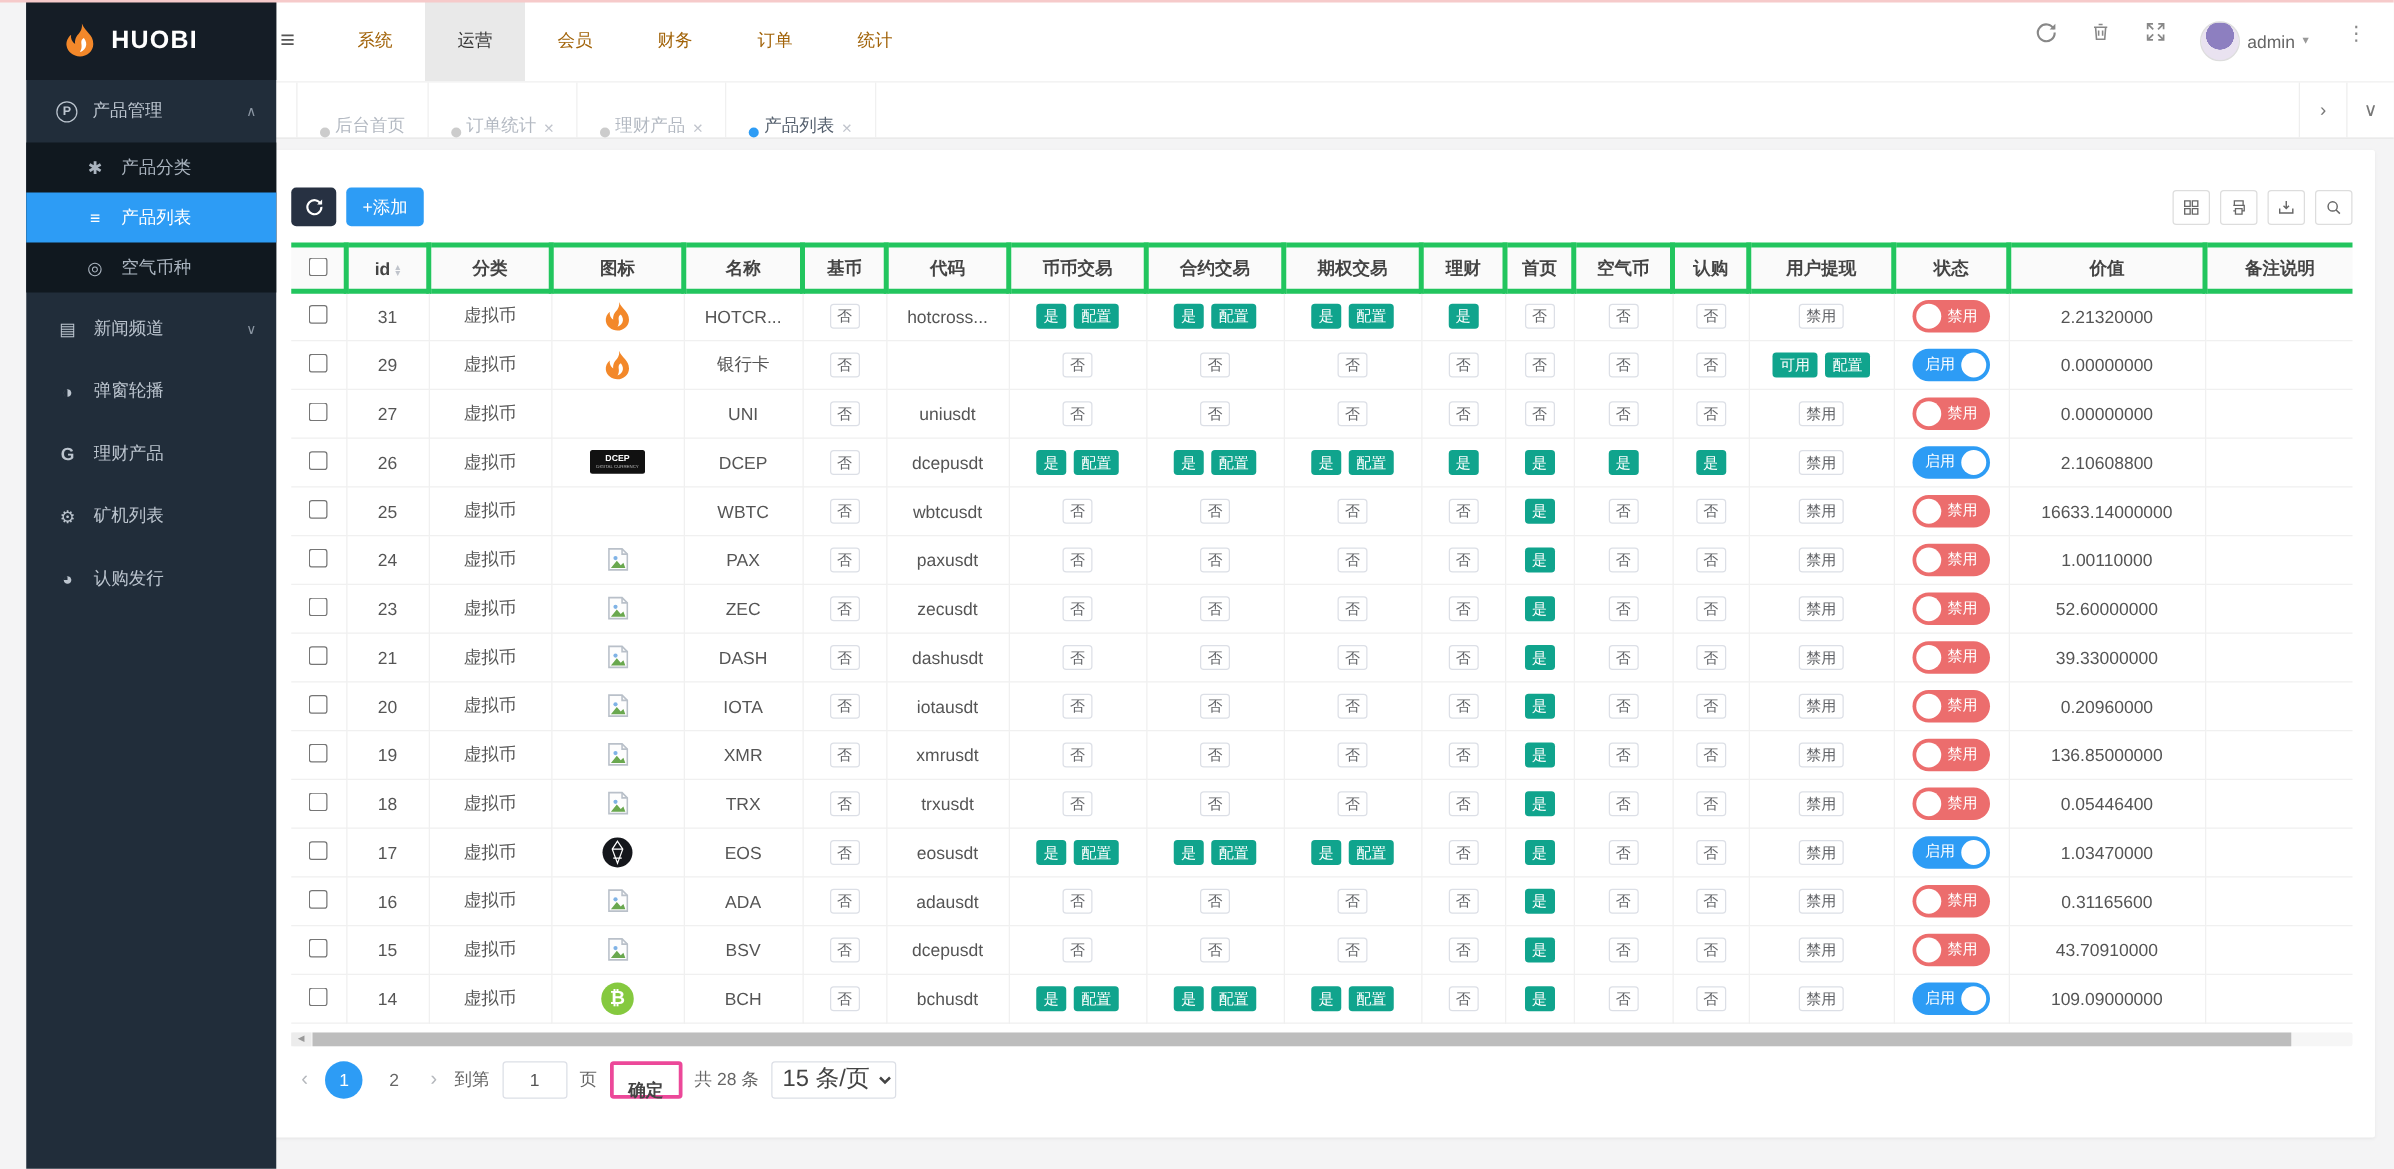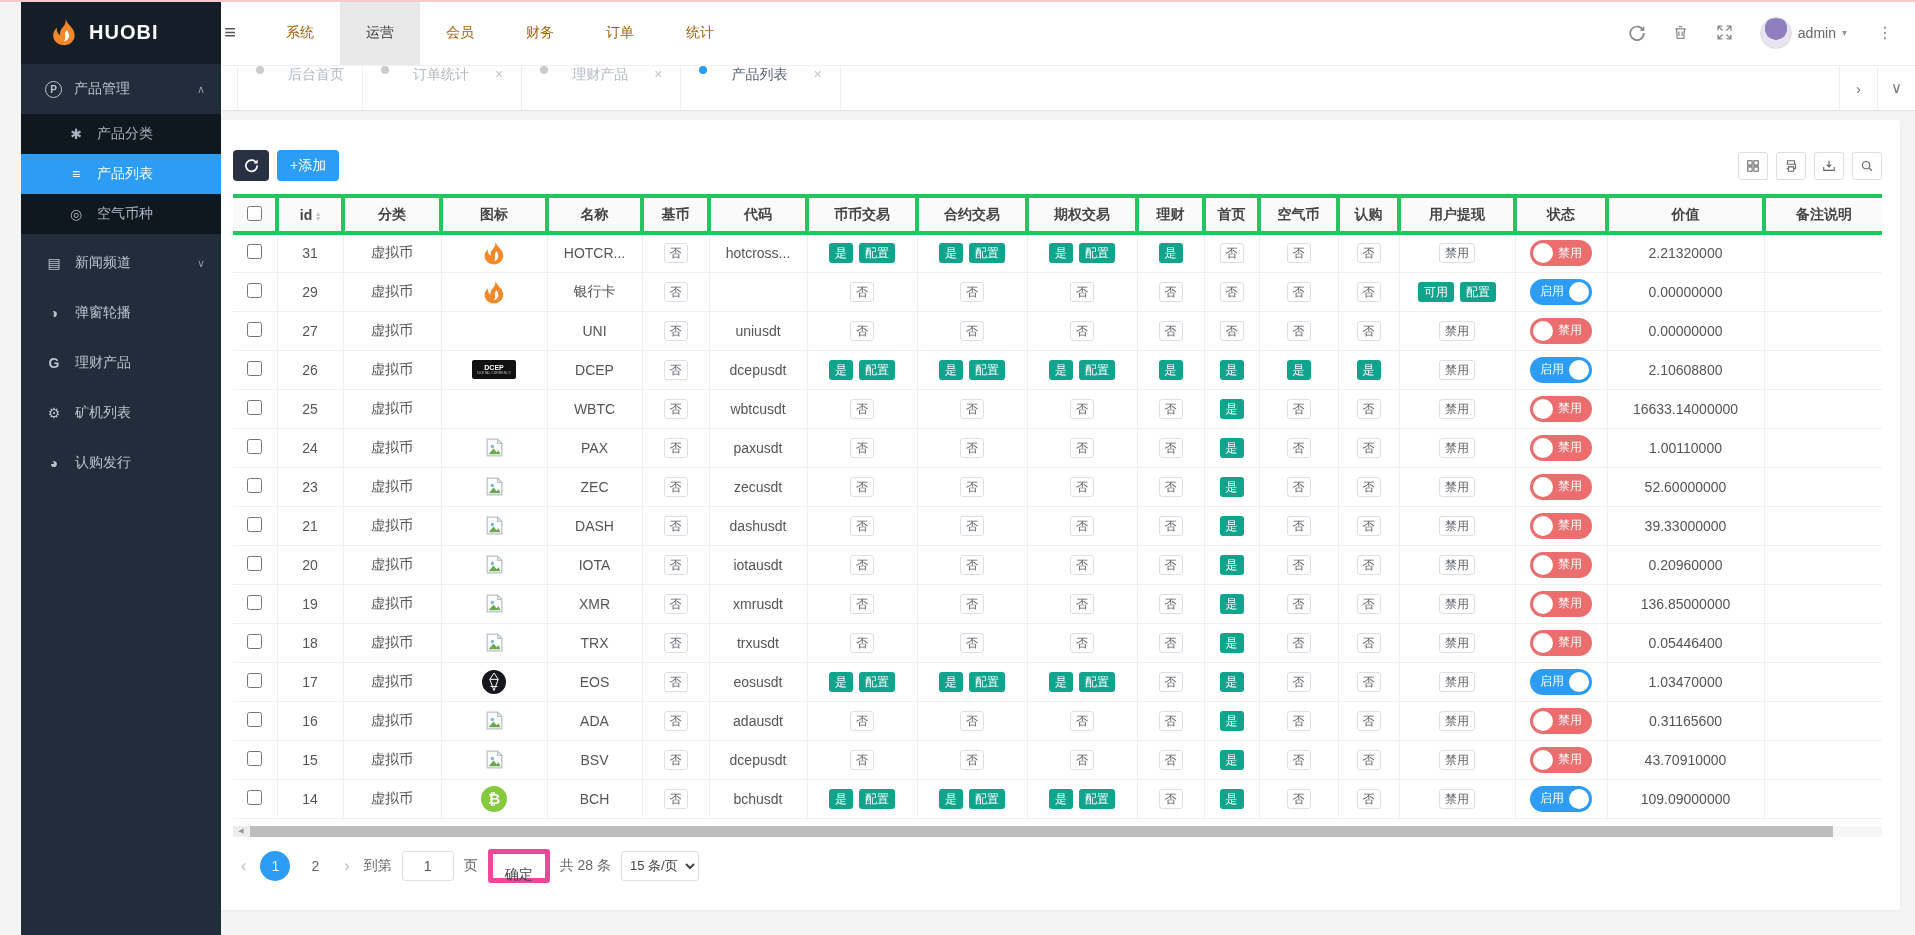--- a/index.html
+++ b/index.html
@@ -21,31 +21,31 @@
   .submenu .menu-item{padding-left:46px;height:40px;color:#aab4bf;}
   .submenu .menu-item.active{background:var(--blue);color:#fff;}
   .p-badge{width:17px;height:17px;border-radius:50%;border:1.5px solid #bcc5cf;display:inline-flex;align-items:center;justify-content:center;font-size:10px;font-weight:bold;}
   .mi-ico{width:18px;display:inline-flex;justify-content:center;font-size:14px;}
 
   
   .header{position:absolute;left:200px;top:0;right:0;height:65px;background:#fff;display:flex;align-items:center;}
   .hamburger{width:60px;display:flex;justify-content:center;color:#555;font-size:20px;cursor:pointer;}
   .nav-item{height:65px;display:flex;align-items:center;padding:0 26px;font-size:14px;color:#a16207;cursor:pointer;}
   .nav-item.active{background:#e9e9e9;color:#333;}
-  .header-right{margin-left:auto;display:flex;align-items:center;gap:26px;padding-right:18px;}
+  .header-right{margin-left:auto;display:flex;gap:26px;padding-right:18px;}
   .hicon{width:18px;height:18px;cursor:pointer;display:inline-flex;}
   .avatar{width:32px;height:32px;border-radius:50%;background:radial-gradient(circle at 50% 35%,#8d7fc0 0 45%,#e9e2f0 46% 100%);border:1px solid #ddd;cursor:pointer;}
   .admin-wrap{display:flex;align-items:center;gap:6px;color:#666;font-size:14px;cursor:pointer;}
   .vdots{color:#888;font-size:16px;cursor:pointer;padding:0 4px;}
 
   
   .tabbar{position:absolute;left:200px;top:65px;right:0;height:46px;background:#fff;border-top:1px solid #f0f0f0;border-bottom:1px solid #e4e4e4;display:flex;align-items:stretch;}
   .tab-nav-btn{width:38px;display:flex;align-items:center;justify-content:center;color:#777;border-right:1px solid #eee;cursor:pointer;font-size:15px;}
   .tab-nav-btn.right{border-right:none;border-left:1px solid #eee;}
-  .tab{display:flex;align-items:flex-start;gap:24px;padding:0 18px;border-right:1px solid #f0f0f0;font-size:14px;color:#b3b9c2;cursor:pointer;}
+  .tab{display:flex;align-items:flex-end;gap:4px;padding:0 18px;border-right:1px solid #f0f0f0;font-size:14px;color:#b3b9c2;cursor:pointer;}
   .tab .dot{width:8px;height:8px;border-radius:50%;background:#ccc;}
   .tab .x{color:#c0c4cc;font-size:14px;margin-left:2px;}
   .tab.active{color:#55606e;}
   .tab.active .dot{background:var(--blue);}
   .tab-spacer{flex:1;}
 
   
   .main{position:absolute;left:200px;top:112px;right:0;bottom:0;padding:8px 15px 25px;}
   .card{background:#fff;height:100%;border-radius:2px;box-shadow:0 1px 3px rgba(0,0,0,.06);padding:30px 18px 10px;position:relative;}
   .toolbar{display:flex;align-items:center;margin-bottom:13px;}
@@ -80,22 +80,22 @@
 
   
   .hscroll{margin-top:7px;height:11px;background:#f6f6f6;position:relative;border-radius:2px;}
   .hs-arrow{position:absolute;left:0;top:0;width:16px;height:11px;background:#ececec;color:#999;font-size:7px;display:flex;align-items:center;justify-content:center;cursor:pointer;}
   .hs-thumb{position:absolute;left:17px;top:0;height:11px;width:96%;background:#bdbdbd;cursor:grab;}
   .pager{display:flex;align-items:center;gap:10px;margin-top:12px;font-size:14px;color:#666;padding-left:4px;}
   .pg-arrow{color:#b5b8bd;font-size:16px;cursor:pointer;padding:0 4px;}
   .pg-num{width:30px;height:30px;border-radius:50%;display:inline-flex;align-items:center;justify-content:center;cursor:pointer;}
   .pg-num.cur{background:var(--blue);color:#fff;}
   .goto-input{width:52px;height:30px;border:1px solid #dcdfe6;border-radius:3px;text-align:center;font-size:14px;color:#555;}
-  .btn-confirm{height:30px;padding:12px 12px;background:#fff;border:5px solid #ec4899;border-radius:3px;font-size:14px;font-weight:normal;color:#444;cursor:pointer;}
-  .size-select{height:30px;border:1px solid #dcdfe6;border-radius:3px;font-size:13px;color:#444;padding:0 4px;background:#fff;}
+  .btn-confirm{height:30px;padding:12px 12px;background:#fff;border:3px solid #ec4899;border-radius:3px;font-size:14px;font-weight:bold;color:#444;cursor:pointer;}
+  .size-select{height:30px;border:1px solid #dcdfe6;border-radius:3px;font-size:19px;color:#444;padding:0 4px;background:#fff;}
 </style>
 </head>
 <body>
 
 <div class="sidebar">
   <div class="logo">
     <svg width="30" height="30" viewBox="0 0 24 24">
         <path fill="#f3882a" d="M13.2 1.5c.6 4.6-2.2 6.3-3.4 8.3-1.3 2.2-1 4.3-.9 4.8-2-1.4-3-3.7-2.6-6C4.2 10.4 3 13 3.4 15.7 4 19.6 7.6 22.5 12 22.5s8.5-3.2 8.5-8c0-6.1-5.1-7.3-7.3-13z"></path>
         <path fill="#fff" d="M14.5 10.7c1.4 1.9 2 3.8 1.1 5.9-.9 2-2.9 3-3.6 3.1 1.9-3.3.5-5.2.9-7 .2-1 .9-1.7 1.6-2z"></path>
       </svg>

